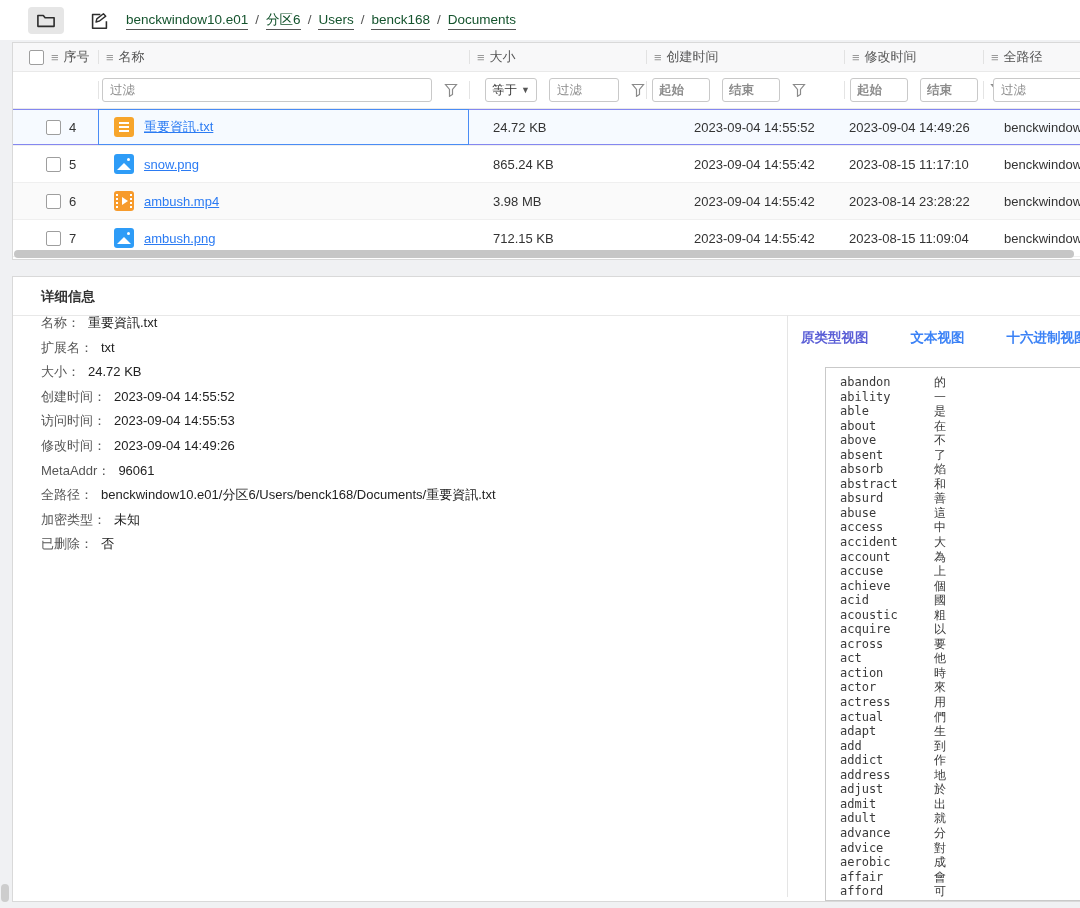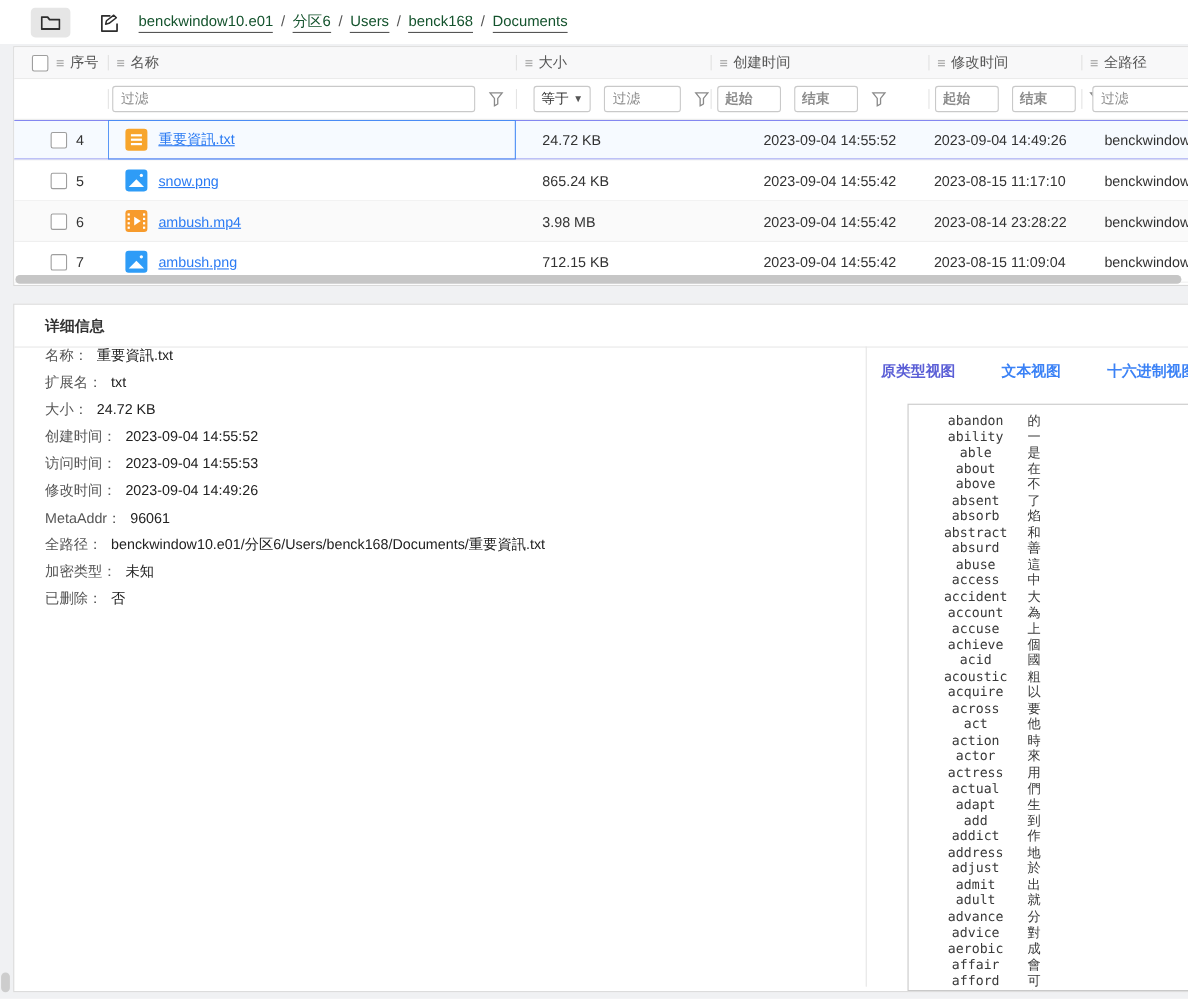--- a/index.html
+++ b/index.html
@@ -74,21 +74,21 @@
   .fields{position:absolute;left:28px;top:34px;}
   .field{line-height:24.6px;white-space:nowrap;}
   .flabel{color:#555;margin-right:8px;}
   .fvalue{color:#222;}
   .vdivider{position:absolute;left:774px;top:38px;bottom:4px;width:1px;background:#e5e5e5;}
   .tabs{position:absolute;left:788px;top:52px;display:flex;gap:42px;font-size:13.5px;font-weight:bold;}
   .tab{color:#3b82f6;cursor:pointer;}
   .tab.active{color:#5a5ed6;}
   .preview-box{position:absolute;left:812px;top:90px;width:360px;height:534px;border:1px solid #c9c9c9;box-sizing:border-box;overflow:hidden;padding:7px 0 0 14px;background:#fff;}
   .pline{font-family:"DejaVu Sans Mono","Liberation Mono",monospace;font-size:12px;line-height:14.55px;white-space:pre;color:#3a3a3a;}
-  .pword{display:inline-block;width:94px;text-align:center;}
+  .pword{display:inline-block;width:94px;}
   
   .page-thumb{position:absolute;left:1px;top:884px;width:8px;height:18px;background:#cdcdcd;border-radius:4px;}
 </style>
 </head>
 <body>
 
 <div class="topbar">
   <button class="folder-btn">
     <span style="display:flex;">
       <svg width="18" height="15" viewBox="0 0 20 16" fill="none" stroke="#2d2d2d" stroke-width="1.8" stroke-linejoin="round">

